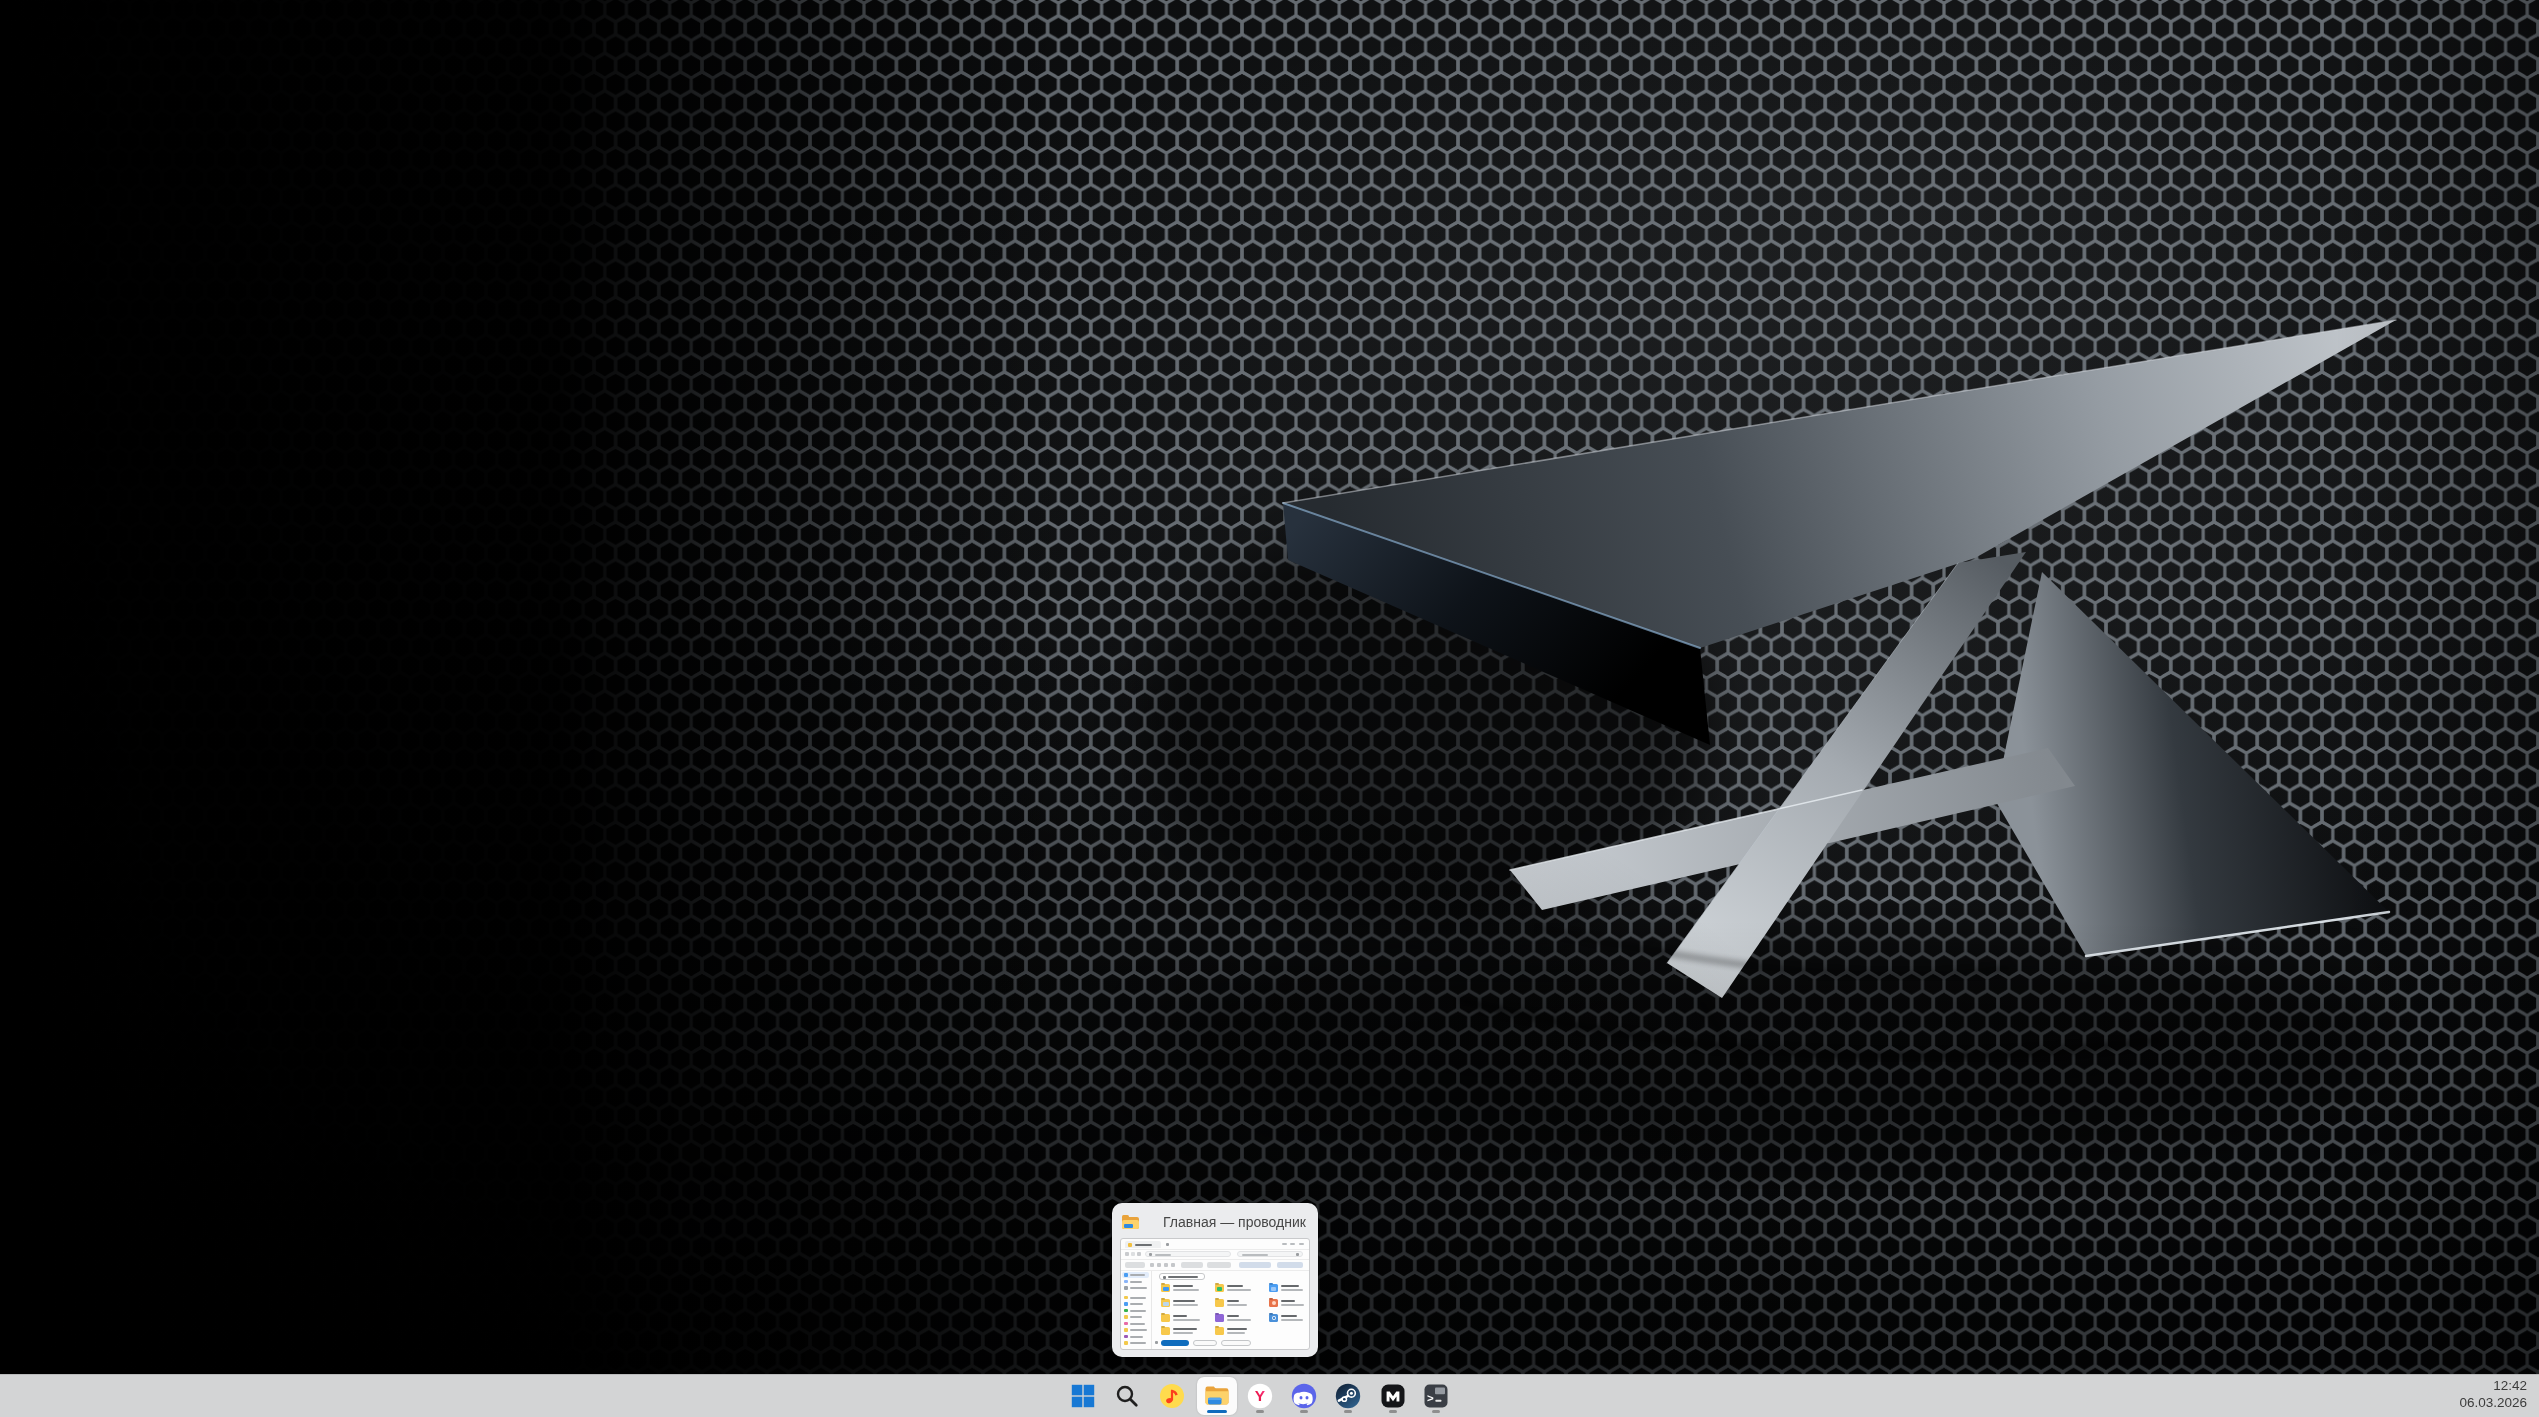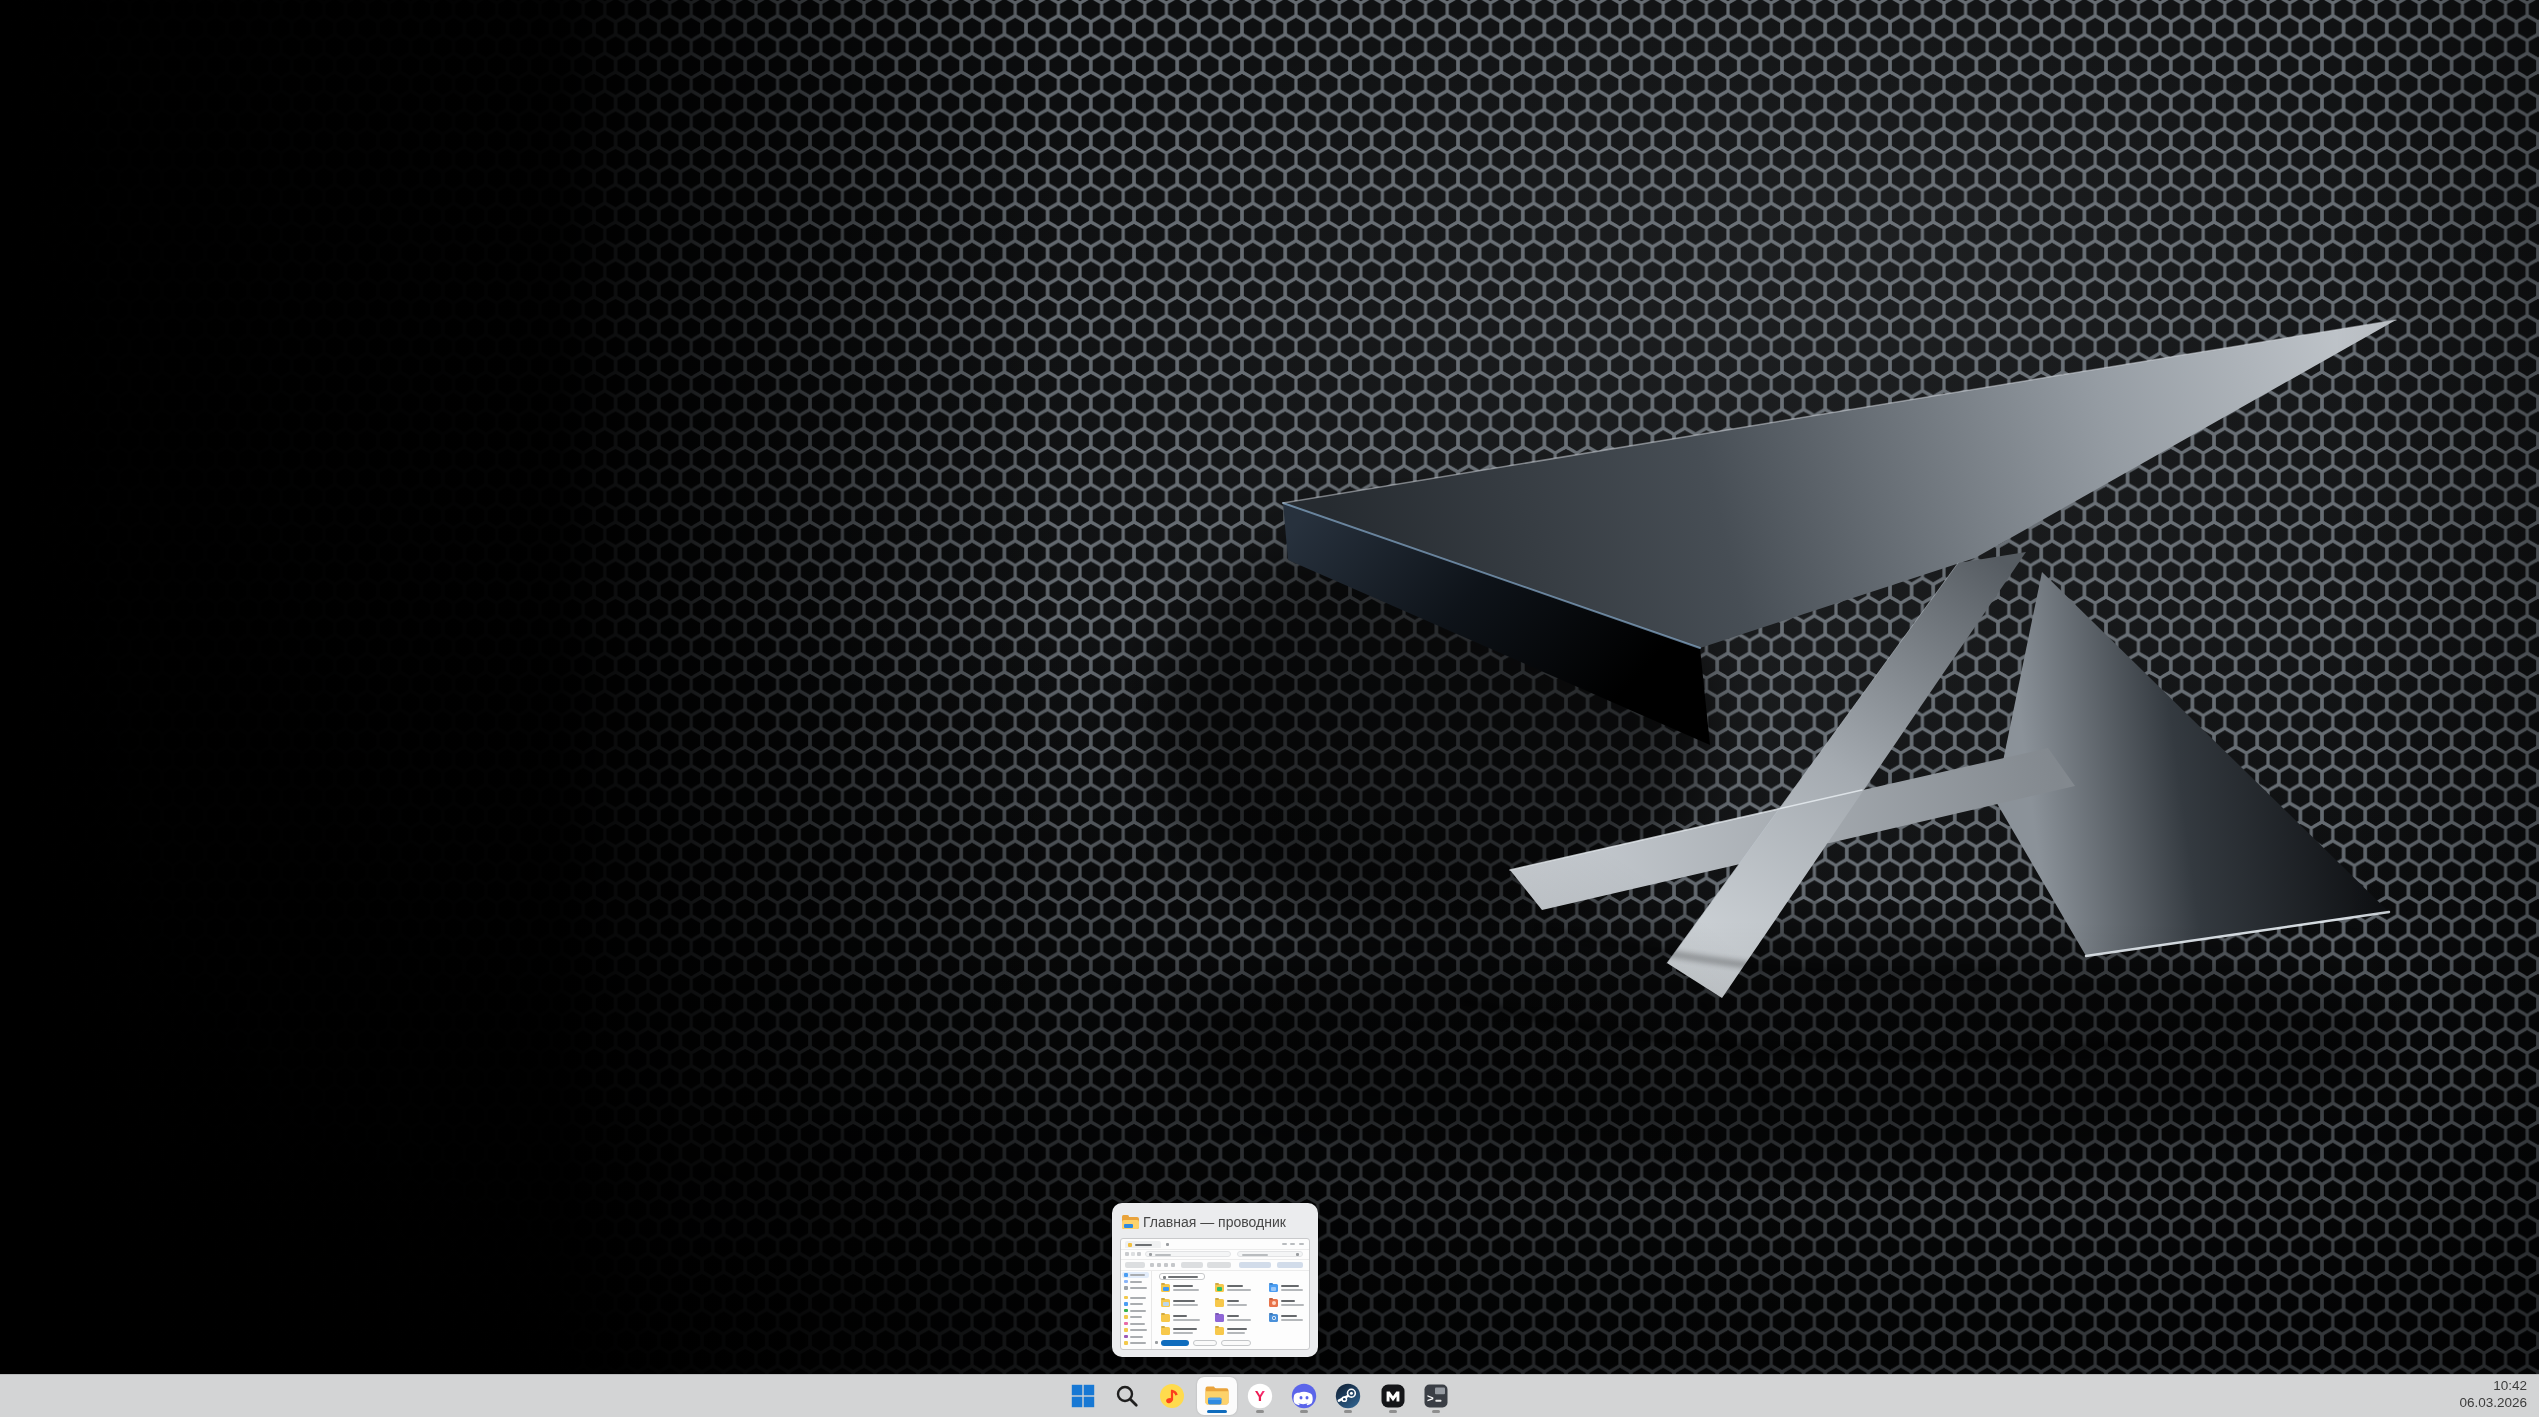--- a/index.html
+++ b/index.html
@@ -14,21 +14,21 @@
   .tb-btn svg{width:26px;height:26px;display:block;}
   .tb-btn.active{background:var(--c-highlight,#fbfbfb);box-shadow:0 0 2px rgba(0,0,0,.18);}
   .dot{position:absolute;bottom:2px;left:50%;transform:translateX(-50%);width:8px;height:3px;
     border-radius:2px;background:#8e8e8e;}
   .dot.active{width:20px;height:3.5px;background:var(--c-accent,#0f6cbd);}
   #clock{position:absolute;right:12px;top:3px;text-align:right;color:#3c3c3c;font-size:13.5px;line-height:16.5px;}
 
   
   #preview-card{position:absolute;left:1112px;top:1203px;width:206px;height:154px;background:var(--c-card,#ebecee);
     border-radius:10px;box-shadow:0 6px 22px rgba(0,0,0,.55),0 0 0 1px rgba(0,0,0,.18);}
-  #preview-header{position:absolute;left:10px;top:8px;right:8px;height:22px;display:flex;align-items:center;gap:4px;}
+  #preview-header{position:absolute;left:10px;top:8px;right:8px;height:22px;display:flex;align-items:center;gap:24px;}
   #preview-title{font-size:14px;color:#474747;white-space:nowrap;overflow:hidden;}
   .mini-exp-folder{width:17px;height:14px;position:relative;flex:0 0 auto;}
   .mini-exp-folder .back{position:absolute;inset:0;top:2px;background:#e9a33b;border-radius:2px;}
   .mini-exp-folder .tab{position:absolute;left:0;top:0;width:7px;height:4px;background:#e9a33b;border-radius:1.5px;}
   .mini-exp-folder .front{position:absolute;left:0;right:0;top:5px;bottom:0;background:#fdd26a;border-radius:2px;}
   .mini-exp-folder .pocket{position:absolute;left:2px;bottom:1px;width:9px;height:4.5px;background:#2e8ae0;border-radius:1px;}
 
   
   #thumb{position:absolute;left:8px;top:35px;width:188px;height:110px;background:#fdfdfd;border-radius:3px;
     border:1px solid #c9cacc;overflow:hidden;}
@@ -427,16 +427,16 @@
     <svg viewBox="0 0 26 26">
       <rect x="1.5" y="1.5" width="23" height="23" rx="5" fill="#3a3e45"></rect>
       <rect x="12" y="4.5" width="10" height="6.8" rx="1" fill="#959aa1"></rect>
       <text x="4" y="18.8" font-family="Liberation Sans, sans-serif" font-size="11.5" font-weight="bold" fill="#fff">&gt;</text>
       <rect x="12.5" y="16.8" width="5.8" height="2" rx="0.5" fill="#e8e8e8"></rect>
     </svg>
     <span class="dot"></span>
   </div>
 
   <div id="clock">
-    <div>10:42</div>
+    <div>12:42</div>
     <div>06.03.2026</div>
   </div>
 </div>
 
 </body></html>

